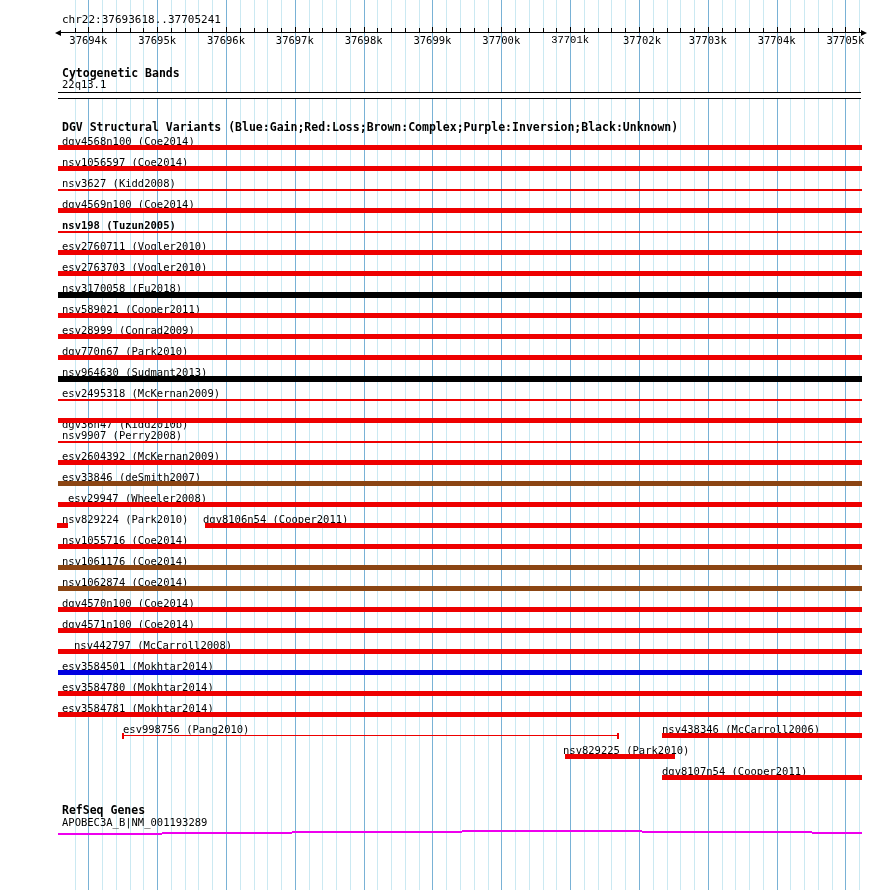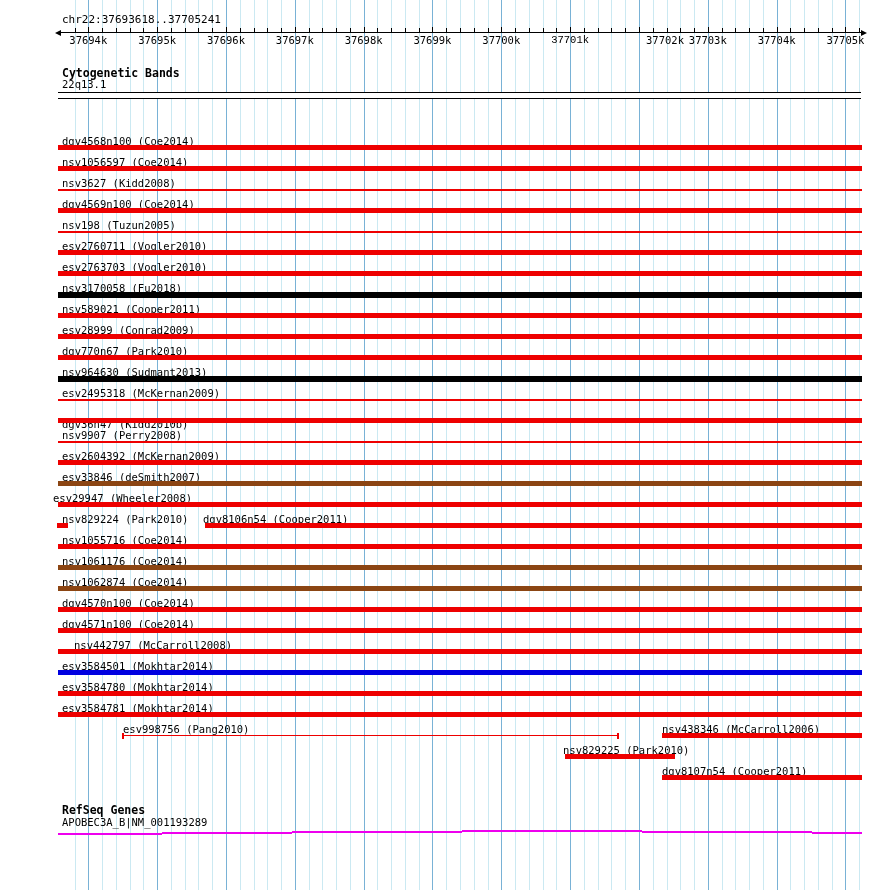--- a/index.html
+++ b/index.html
@@ -161,41 +161,42 @@
       <div class="tick major" style="left: 845.4px;"></div>
       <div class="tick" style="left: 859.2px;"></div>
       <div class="tick-label" style="left: 65.3px;">37694k</div>
       <div class="tick-label" style="left: 134.1px;">37695k</div>
       <div class="tick-label" style="left: 203px;">37696k</div>
       <div class="tick-label" style="left: 271.8px;">37697k</div>
       <div class="tick-label" style="left: 340.6px;">37698k</div>
       <div class="tick-label" style="left: 409.4px;">37699k</div>
       <div class="tick-label" style="left: 478.3px;">37700k</div>
       <div class="tick-label" style="left: 547.1px; font-family: Liberation Mono, monospace;">37701k</div>
-      <div class="tick-label" style="left: 642px;">37702k</div>
+      <div class="tick-label" style="left: 619px;">37702k</div>
       <div class="tick-label" style="left: 684.8px;">37703k</div>
       <div class="tick-label" style="left: 753.6px;">37704k</div>
       <div class="tick-label" style="left: 822.4px;">37705k</div>
     </div>
 
   <div class="hdr" style="left:62px;top:67px;">Cytogenetic Bands</div>
   <div class="txt" style="left:62px;top:79px;">22q13.1</div>
   <div id="cyto-box"></div>
 
+  <div class="hdr" style="left:62px;top:121px;">DGV Structural Variants (Blue:Gain;Red:Loss;Brown:Complex;Purple:Inversion;Black:Unknown)</div>
 
   <div id="variants">
       <div class="txt" style="left: 62px; top: 136px;">dgv4568n100 (Coe2014)</div>
       <div class="bar" style="left: 58px; top: 145px; width: 804px; height: 5px; background: rgb(238, 0, 0);"></div>
       <div class="txt" style="left: 62px; top: 157px;">nsv1056597 (Coe2014)</div>
       <div class="bar" style="left: 58px; top: 166px; width: 804px; height: 5px; background: rgb(238, 0, 0);"></div>
       <div class="txt" style="left: 62px; top: 178px;">nsv3627 (Kidd2008)</div>
       <div class="bar" style="left: 58px; top: 189px; width: 804px; height: 2px; background: rgb(238, 0, 0);"></div>
       <div class="txt" style="left: 62px; top: 199px;">dgv4569n100 (Coe2014)</div>
       <div class="bar" style="left: 58px; top: 208px; width: 804px; height: 5px; background: rgb(238, 0, 0);"></div>
-      <div class="txt" style="left: 62px; top: 220px;">nsv198 (Tuzun2005)</div>
+      <div class="txt" style="left: 62px; top: 220px; font-weight: bold;">nsv198 (Tuzun2005)</div>
       <div class="bar" style="left: 58px; top: 231px; width: 804px; height: 2px; background: rgb(238, 0, 0);"></div>
       <div class="txt" style="left: 62px; top: 241px;">esv2760711 (Vogler2010)</div>
       <div class="bar" style="left: 58px; top: 250px; width: 804px; height: 5px; background: rgb(238, 0, 0);"></div>
       <div class="txt" style="left: 62px; top: 262px;">esv2763703 (Vogler2010)</div>
       <div class="bar" style="left: 58px; top: 271px; width: 804px; height: 5px; background: rgb(238, 0, 0);"></div>
       <div class="txt" style="left: 62px; top: 283px;">nsv3170058 (Fu2018)</div>
       <div class="bar" style="left: 58px; top: 292px; width: 804px; height: 6px; background: rgb(0, 0, 0);"></div>
       <div class="txt" style="left: 62px; top: 304px;">nsv589021 (Cooper2011)</div>
       <div class="bar" style="left: 58px; top: 313px; width: 804px; height: 5px; background: rgb(238, 0, 0);"></div>
       <div class="txt" style="left: 62px; top: 325px;">esv28999 (Conrad2009)</div>
@@ -207,21 +208,21 @@
       <div class="txt" style="left: 62px; top: 388px;">esv2495318 (McKernan2009)</div>
       <div class="bar" style="left: 58px; top: 399px; width: 804px; height: 2px; background: rgb(238, 0, 0);"></div>
       <div class="txt" style="left: 62px; top: 419px;">dgv36n47 (Kidd2010b)</div>
       <div class="bar" style="left: 58px; top: 418px; width: 804px; height: 5px; background: rgb(238, 0, 0);"></div>
       <div class="txt" style="left: 62px; top: 430px;">nsv9907 (Perry2008)</div>
       <div class="bar" style="left: 58px; top: 441px; width: 804px; height: 2px; background: rgb(238, 0, 0);"></div>
       <div class="txt" style="left: 62px; top: 451px;">esv2604392 (McKernan2009)</div>
       <div class="bar" style="left: 58px; top: 460px; width: 804px; height: 5px; background: rgb(238, 0, 0);"></div>
       <div class="txt" style="left: 62px; top: 472px;">esv33846 (deSmith2007)</div>
       <div class="bar" style="left: 58px; top: 481px; width: 804px; height: 5px; background: rgb(139, 69, 19);"></div>
-      <div class="txt" style="left: 53px; top: 493px;">esv29947 (Wheeler2008)</div>
+      <div class="txt" style="left: 68px; top: 493px;">esv29947 (Wheeler2008)</div>
       <div class="bar" style="left: 58px; top: 502px; width: 804px; height: 5px; background: rgb(238, 0, 0);"></div>
       <div class="txt" style="left: 62px; top: 514px; text-align: center;">nsv829224 (Park2010)</div>
       <div class="bar" style="left: 57px; top: 523px; width: 11px; height: 5px; background: rgb(238, 0, 0);"></div>
       <div class="txt" style="left: 203px; top: 514px;">dgv8106n54 (Cooper2011)</div>
       <div class="bar" style="left: 205px; top: 523px; width: 657px; height: 5px; background: rgb(238, 0, 0);"></div>
       <div class="txt" style="left: 62px; top: 535px;">nsv1055716 (Coe2014)</div>
       <div class="bar" style="left: 58px; top: 544px; width: 804px; height: 5px; background: rgb(238, 0, 0);"></div>
       <div class="txt" style="left: 62px; top: 556px;">nsv1061176 (Coe2014)</div>
       <div class="bar" style="left: 58px; top: 565px; width: 804px; height: 5px; background: rgb(139, 69, 19);"></div>
       <div class="txt" style="left: 62px; top: 577px;">nsv1062874 (Coe2014)</div>

